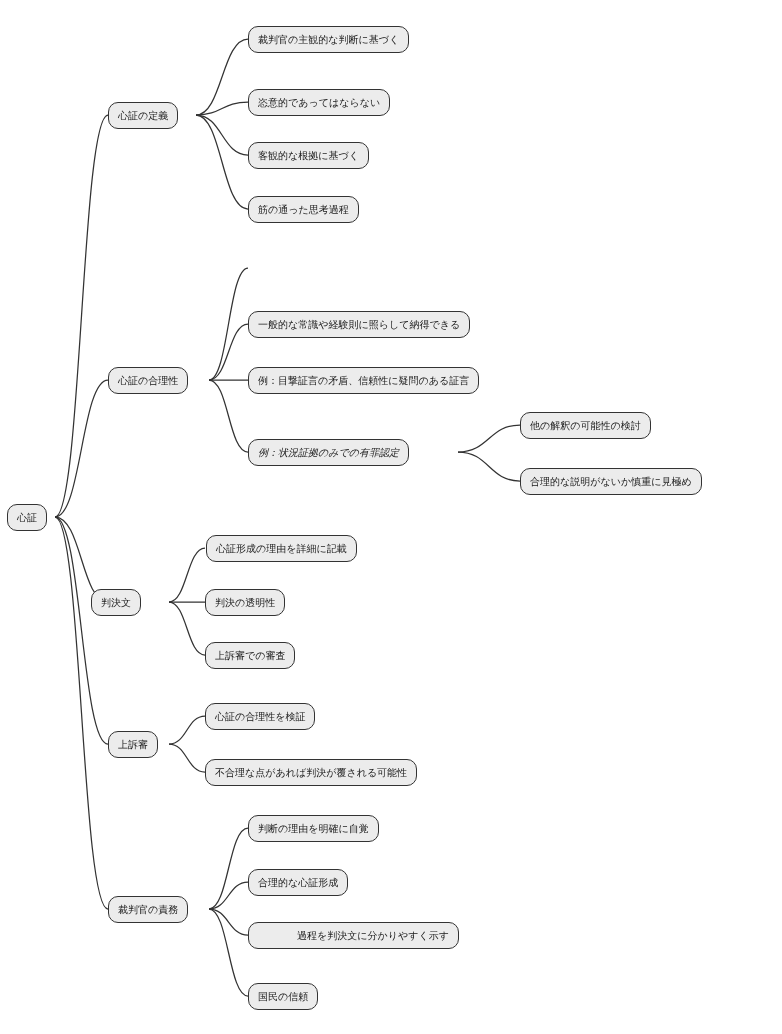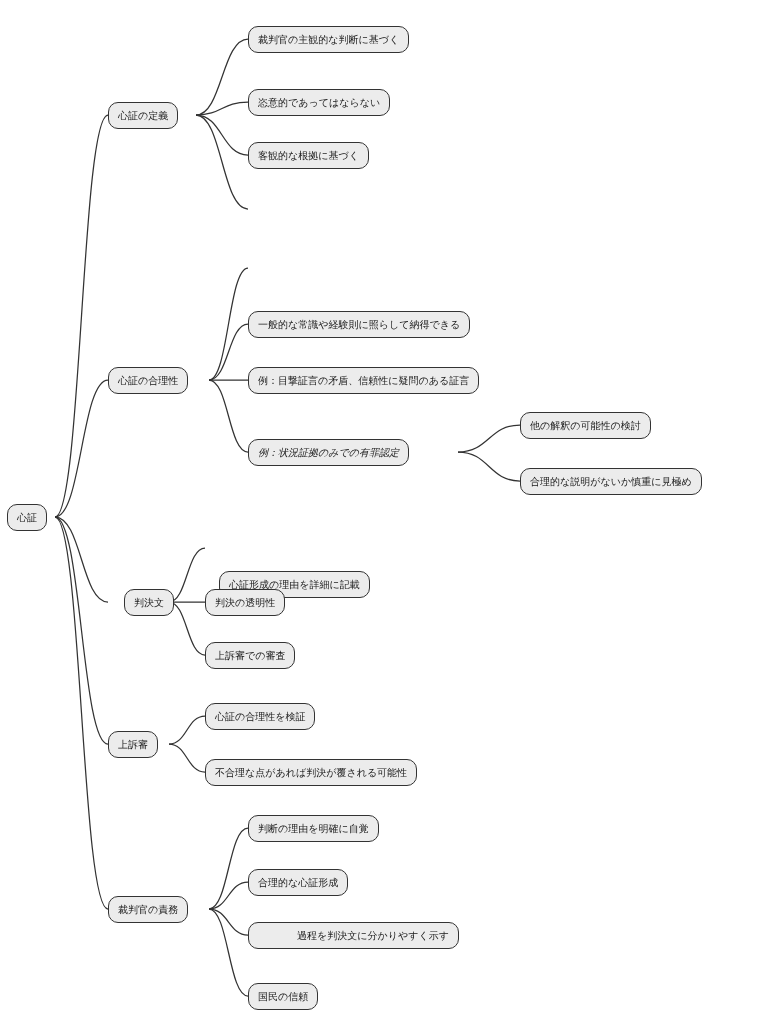--- a/index.html
+++ b/index.html
@@ -70,28 +70,29 @@
       <path d="M 209 909 C 228.5 909, 228.5 828, 248 828"></path>
       <path d="M 209 909 C 228.5 909, 228.5 882, 248 882"></path>
       <path d="M 209 909 C 228.5 909, 228.5 935, 248 935"></path>
       <path d="M 209 909 C 228.5 909, 228.5 996, 248 996"></path>
     </svg>
 <div class="node depth-0" style="left: 7px; top: 504px;">心証</div>
     <div class="node depth-1" style="left: 108px; top: 102px;">心証の定義</div>
     <div class="node depth-2" style="left: 248px; top: 26px;">裁判官の主観的な判断に基づく</div>
     <div class="node depth-2" style="left: 248px; top: 89px;">恣意的であってはならない</div>
     <div class="node depth-2" style="left: 248px; top: 142px;">客観的な根拠に基づく</div>
+    <div class="node depth-2" style="left: 248px; top: 196px;">筋の通った思考過程</div>
     <div class="node depth-1" style="left: 108px; top: 367px;">心証の合理性</div>
     <div class="node depth-2" style="left: 248px; top: 311px;">一般的な常識や経験則に照らして納得できる</div>
     <div class="node depth-2" style="left: 248px; top: 367px;">例：目撃証言の矛盾、信頼性に疑問のある証言</div>
     <div class="node depth-2" style="left: 248px; top: 439px; font-style: italic;">例：状況証拠のみでの有罪認定</div>
     <div class="node depth-3" style="left: 520px; top: 412px;">他の解釈の可能性の検討</div>
     <div class="node depth-3" style="left: 520px; top: 468px;">合理的な説明がないか慎重に見極め</div>
-    <div class="node depth-1" style="left: 124px; top: 589px;">判決文</div>
-    <div class="node depth-2" style="left: 219px; top: 535px; margin-top: 36px;">心証形成の理由を詳細に記載</div>
+    <div class="node depth-1" style="left: 91px; top: 589px;">判決文</div>
+    <div class="node depth-2" style="left: 206px; top: 535px;">心証形成の理由を詳細に記載</div>
     <div class="node depth-2" style="left: 205px; top: 589px;">判決の透明性</div>
     <div class="node depth-2" style="left: 205px; top: 642px;">上訴審での審査</div>
     <div class="node depth-1" style="left: 108px; top: 731px;">上訴審</div>
     <div class="node depth-2" style="left: 205px; top: 703px;">心証の合理性を検証</div>
     <div class="node depth-2" style="left: 205px; top: 759px;">不合理な点があれば判決が覆される可能性</div>
     <div class="node depth-1" style="left: 108px; top: 896px;">裁判官の責務</div>
     <div class="node depth-2" style="left: 248px; top: 815px;">判断の理由を明確に自覚</div>
     <div class="node depth-2" style="left: 248px; top: 869px;">合理的な心証形成</div>
     <div class="node depth-2" style="left: 248px; top: 922px; padding-left: 48px;">過程を判決文に分かりやすく示す</div>
     <div class="node depth-2" style="left: 248px; top: 983px;">国民の信頼</div>

